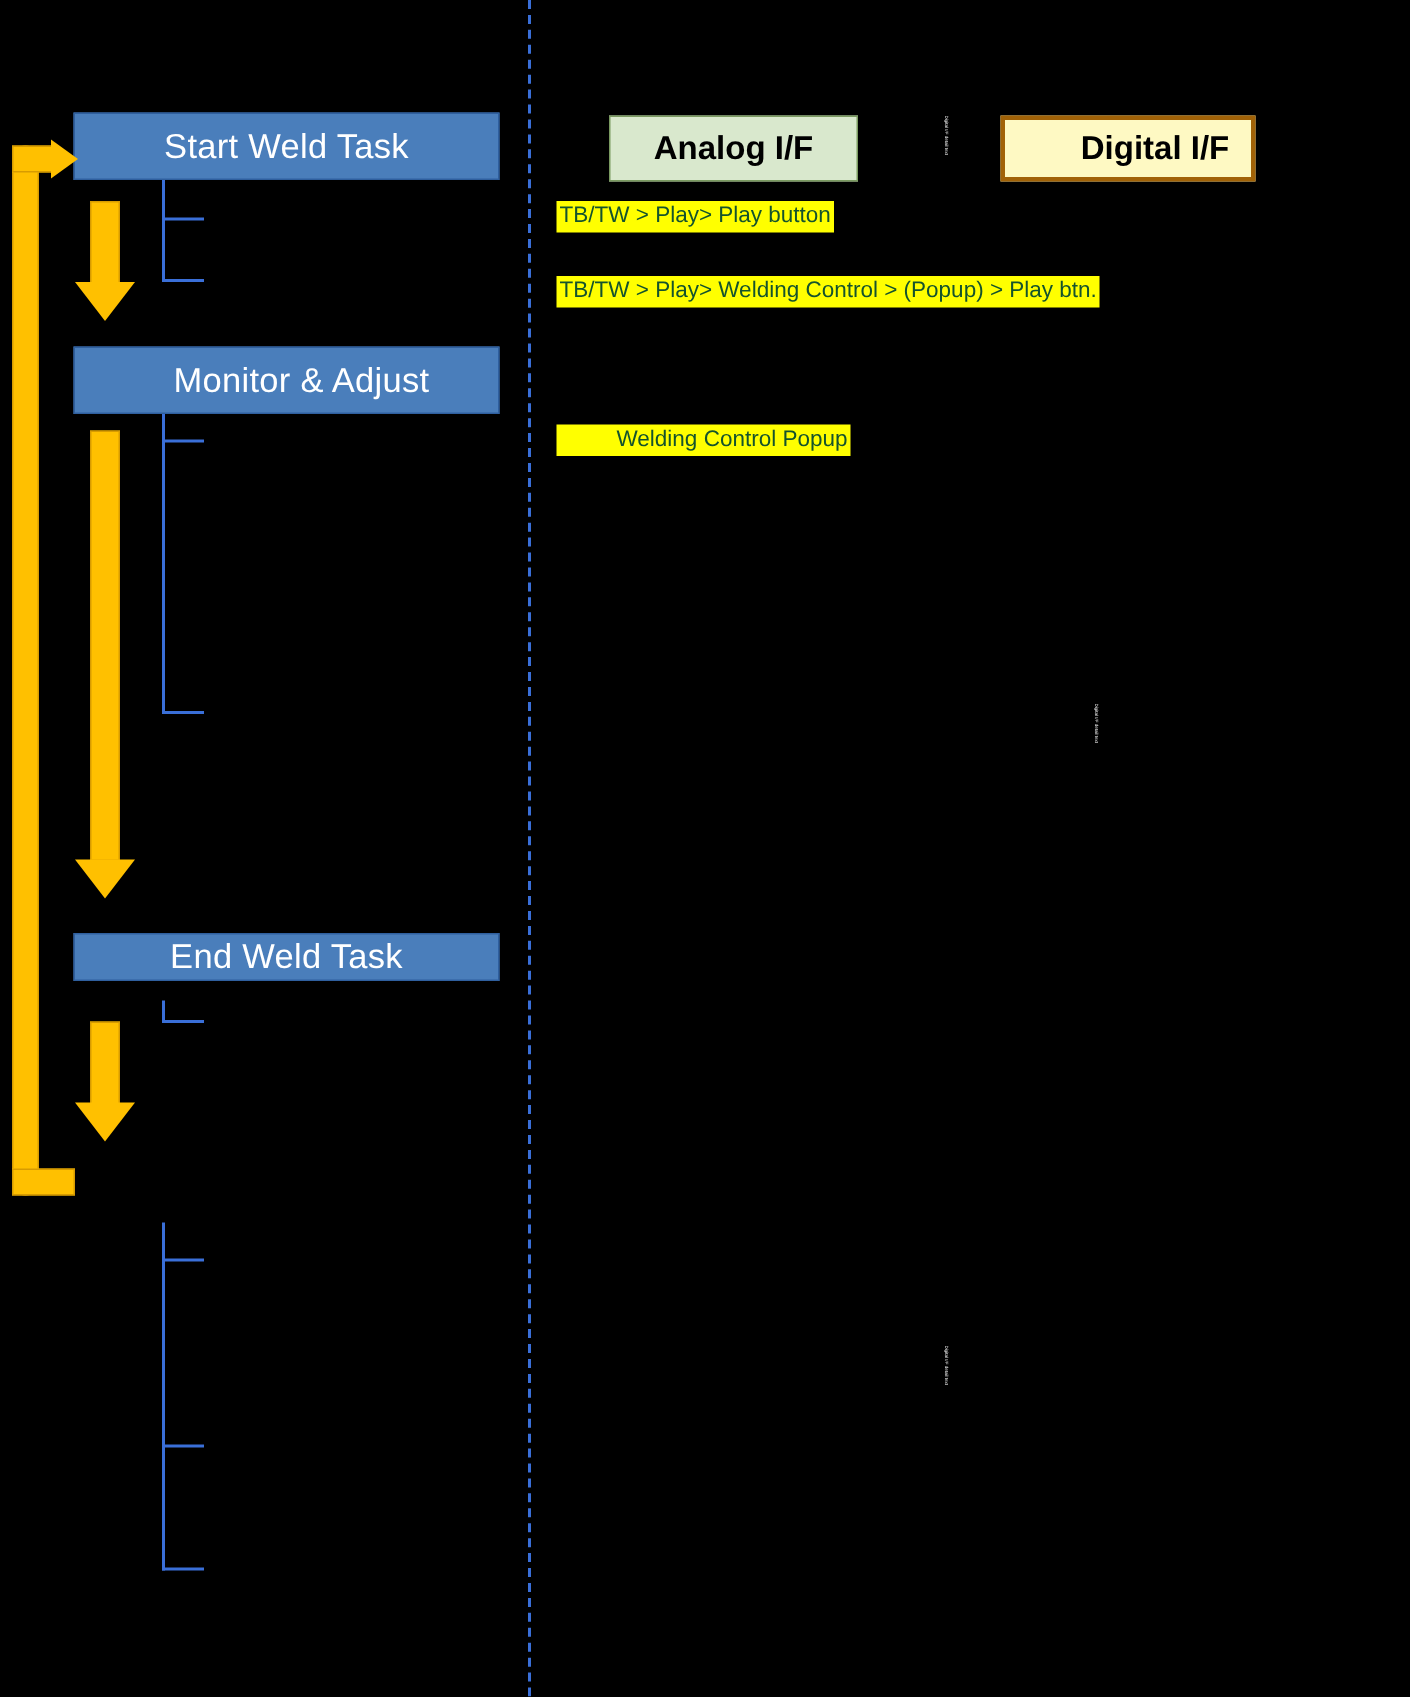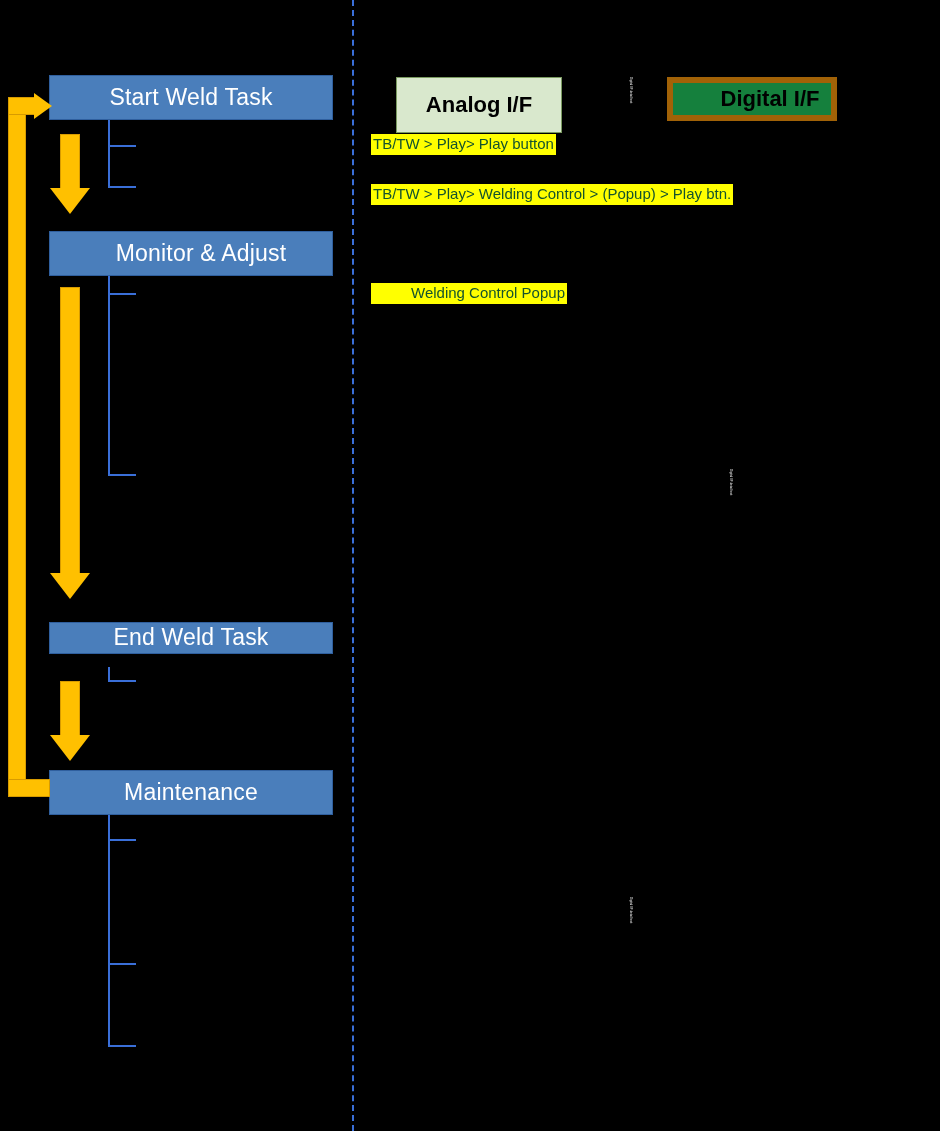--- a/index.html
+++ b/index.html
@@ -57,22 +57,22 @@
     font-size: 22px;
     font-weight: bold;
     color: #000000;
     text-align: center;
   }
   .hdr-analog {
     background: #d9e8cd;
     border: 1px solid #7a9a60;
   }
   .hdr-digital {
-    background: #15803d;
-    border: 6px solid #a16207;
+    background: #fef9c3;
+    border: 3px solid #a16207;
     padding-left: 36px;
   }
 
   
   .hl {
     position: absolute;
     background: #ffff00;
     color: #14532d;
     font-size: 15px;
     line-height: 1.25;
@@ -140,31 +140,30 @@
     white-space: nowrap;
   }
 </style>
 </head>
 <body>
 
 <div class="canvas">
 
   <div class="divider" style="left:352px;"></div>
 
-  <div class="hdr-box hdr-analog" style="left:396px; top:77px; width:166px; height:56px;text-align:right;">Analog I/F</div>
+  <div class="hdr-box hdr-analog" style="left:406px; top:77px; width:166px; height:44px;text-align:right;">Analog I/F</div>
 
   <div class="hdr-box hdr-digital" style="left:667px; top:77px; width:170px; height:44px;">Digital I/F</div>
 
   <div class="proc-box" style="left:49px; top:75px; width:284px; height:45px;">Start Weld Task</div>
 
   <div class="proc-box" style="left:49px; top:231px; width:284px; height:45px;padding-left:20px;">Monitor &amp; Adjust</div>
 
   <div class="proc-box" style="left:49px; top:622px; width:284px; height:32px;">End Weld Task</div>
 
-  <div class="proc-box" style="left:49px; top:770px; width:284px; height:45px;">Maintenance</div>
 
   <div class="ln ln-v" style="left:108px; top:120px; width:2px; height:67px;"></div>
   <div class="ln ln-h" style="left:108px; top:145px; width:28px; height:2px;"></div>
   <div class="ln ln-h" style="left:108px; top:186px; width:28px; height:2px;"></div>
 
   <div class="ln ln-v" style="left:108px; top:276px; width:2px; height:200px;"></div>
   <div class="ln ln-h" style="left:108px; top:293px; width:28px; height:2px;"></div>
   <div class="ln ln-h" style="left:108px; top:474px; width:28px; height:2px;"></div>
 
   <div class="ln ln-v" style="left:108px; top:667px; width:2px; height:15px;"></div>

